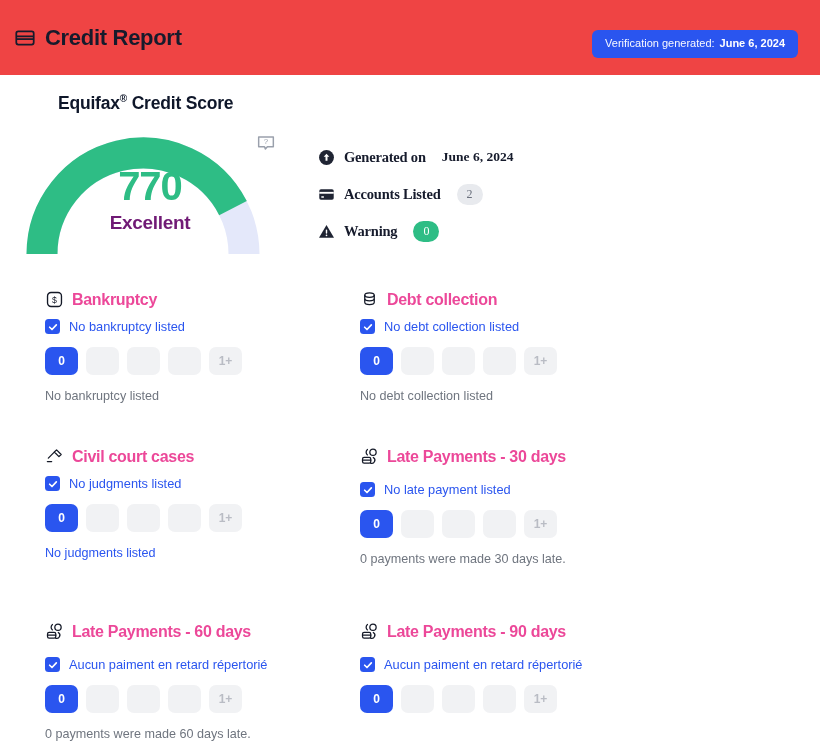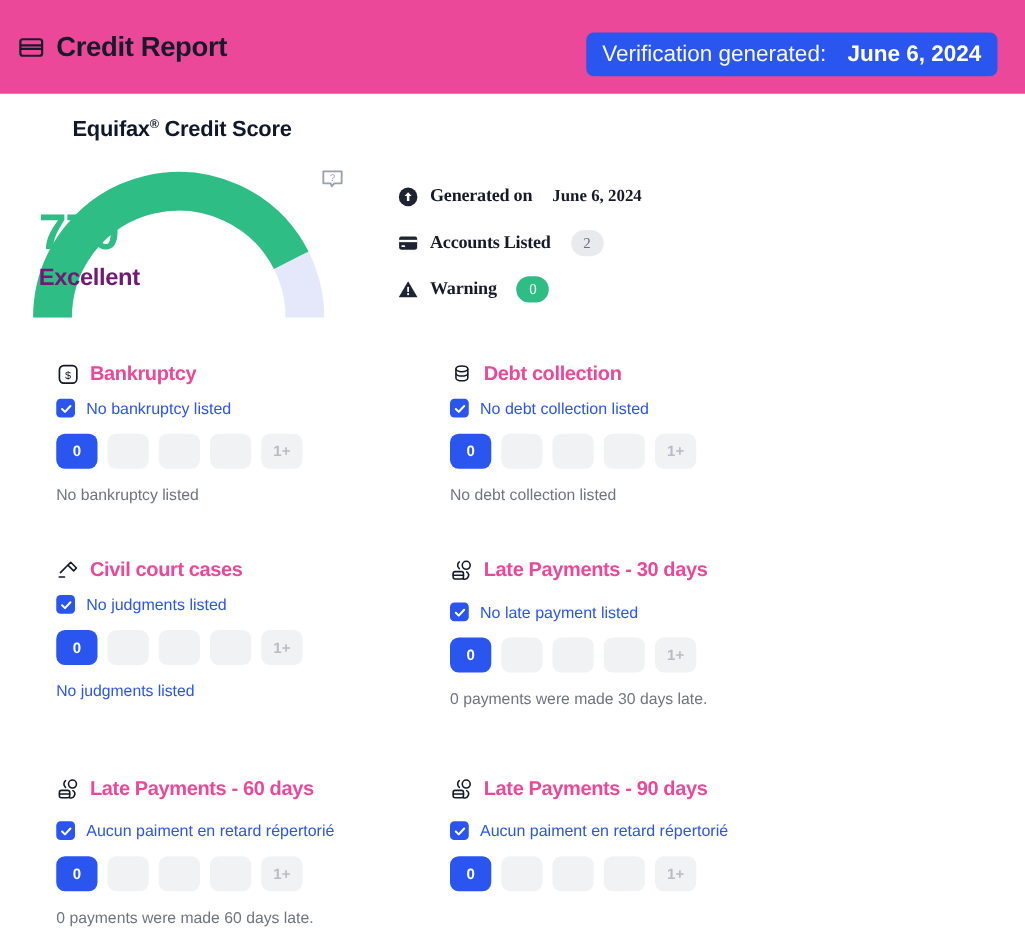--- a/index.html
+++ b/index.html
@@ -7,39 +7,39 @@
     width: 820px; height: 755px;
     background: #ffffff;
     font-family: "Liberation Sans", sans-serif;
     color: #141927;
     overflow: hidden;
   }
 
   
   .header {
     height: 75px;
-    background: #ec4899;
+    background: #ef4444;
     display: flex;
     align-items: center;
     justify-content: space-between;
     padding: 0 22px 0 14px;
   }
   .header-left { display: flex; align-items: center; gap: 9px; }
   .header-title {
     font-size: 22px; font-weight: bold; letter-spacing: -0.3px;
     color: #161b2c;
   }
   .card-icon { width: 22px; height: 22px; display: block; }
   .verif-badge {
     background: #2a55ef;
     color: #ffffff;
     border-radius: 6px;
     padding: 8px 13px 9px 13px;
-    font-size: 18px;
-    display: flex; align-items: baseline; gap: 17px;
+    font-size: 11px;
+    display: flex; align-items: baseline; gap: 5px;
     line-height: 1;
     margin-top: 12px;
   }
   .verif-badge .vb-label { font-weight: normal; opacity: .97; }
   .verif-badge .vb-date { font-weight: bold; }
 
   
   .score-section { padding: 18px 0 0 0; }
   .score-heading {
     font-size: 17.5px; font-weight: bold; letter-spacing: -0.2px;
@@ -51,22 +51,23 @@
 
   .gauge-wrap {
     position: relative;
     width: 300px; height: 140px;
     margin-left: 14px;
     overflow: hidden;
   }
   .gauge-svg { position: absolute; left: 0; top: 0; }
   .gauge-center {
     position: absolute;
-    left: 17px; top: 0;
+    left: 7px; top: 0;
     width: 258px;
+    text-align: center;
     pointer-events: none;
   }
   .gauge-value {
     margin-top: 42px;
     font-size: 40px; font-weight: bold; letter-spacing: -1px;
     color: #2ebd85;
     line-height: 1;
   }
   .gauge-label {
     margin-top: 6px;

